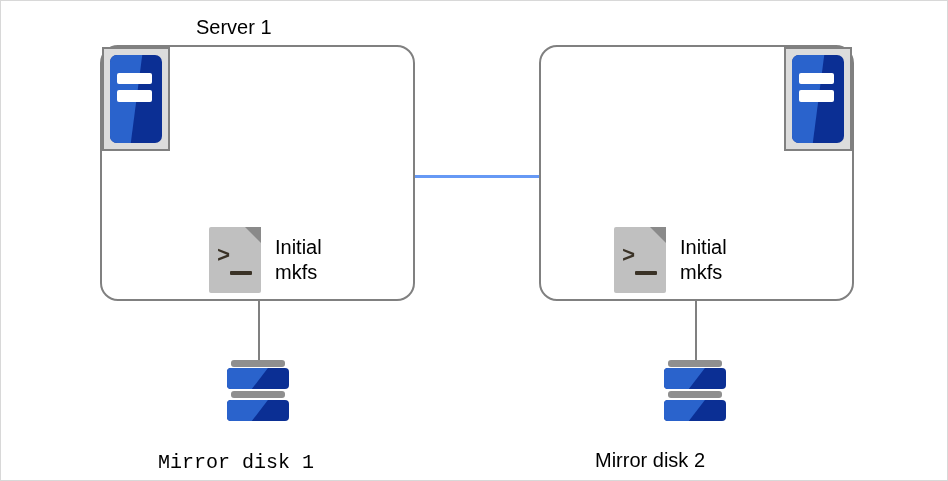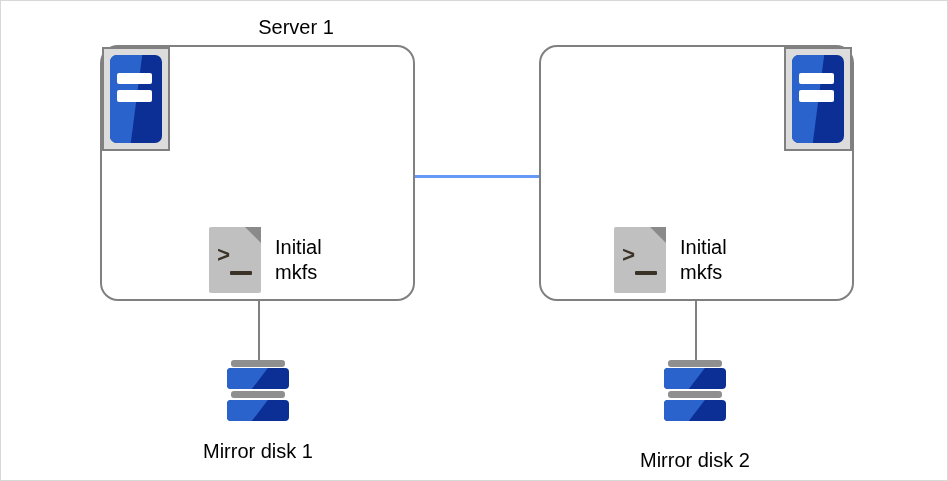--- a/index.html
+++ b/index.html
@@ -22,21 +22,21 @@
   
   .label {
     position: absolute;
     font-size: 20px;
     line-height: 24px;
     color: #000000;
     white-space: nowrap;
     font-family: "Liberation Sans", sans-serif;
   }
   .label.center {
-    text-align: center;
+    text-align: left;
   }
 
   
   .server-box {
     position: absolute;
     box-sizing: border-box;
     border: 2px solid #808080;
     border-radius: 18px;
     background: transparent;
   }
@@ -189,21 +189,21 @@
 
   <div class="line-v" style="left: 257px; top: 300px; height: 59px;"></div>
 
   <div class="disk" style="left: 226px; top: 358px;">
     <div class="spindle s1"></div>
     <div class="platter p1"></div>
     <div class="spindle s2"></div>
     <div class="platter p2"></div>
   </div>
 
-  <div class="label center" style="left: 157px; top: 438px; width: 200px;">Mirror disk 1</div>
+  <div class="label center" style="left: 157px; top: 450px; width: 200px; font-family: Liberation Mono, monospace;">Mirror disk 1</div>
 
   <div class="line-h" style="left: 414px; top: 174px; width: 124px;"></div>
 
 
   <div class="server-box" style="left: 538px; top: 44px; width: 315px; height: 256px;"></div>
 
   <div class="server-icon" style="left: 783px; top: 46px;">
     <div class="server-icon-inner">
       <div class="bar b1"></div>
       <div class="bar b2"></div>

